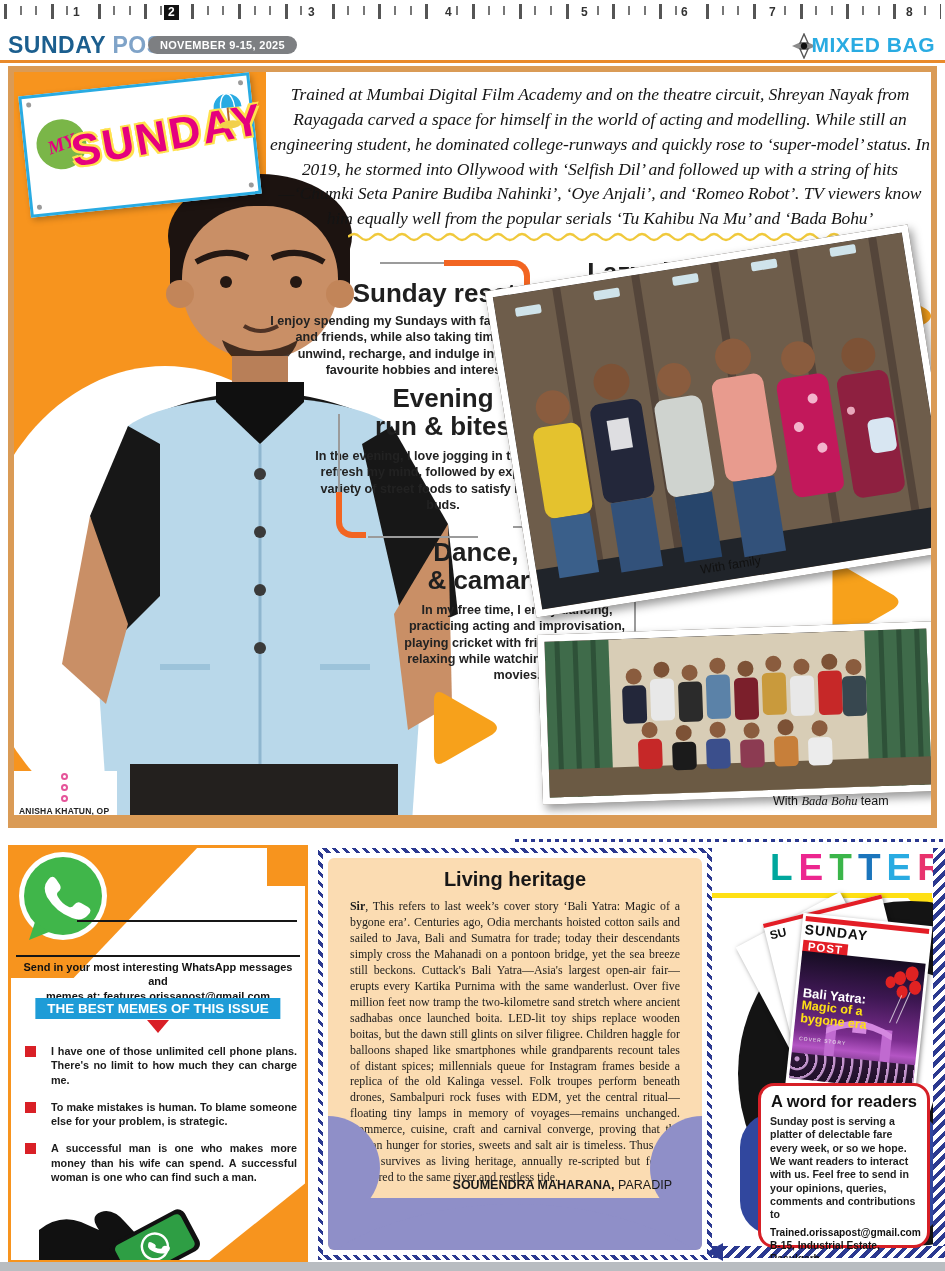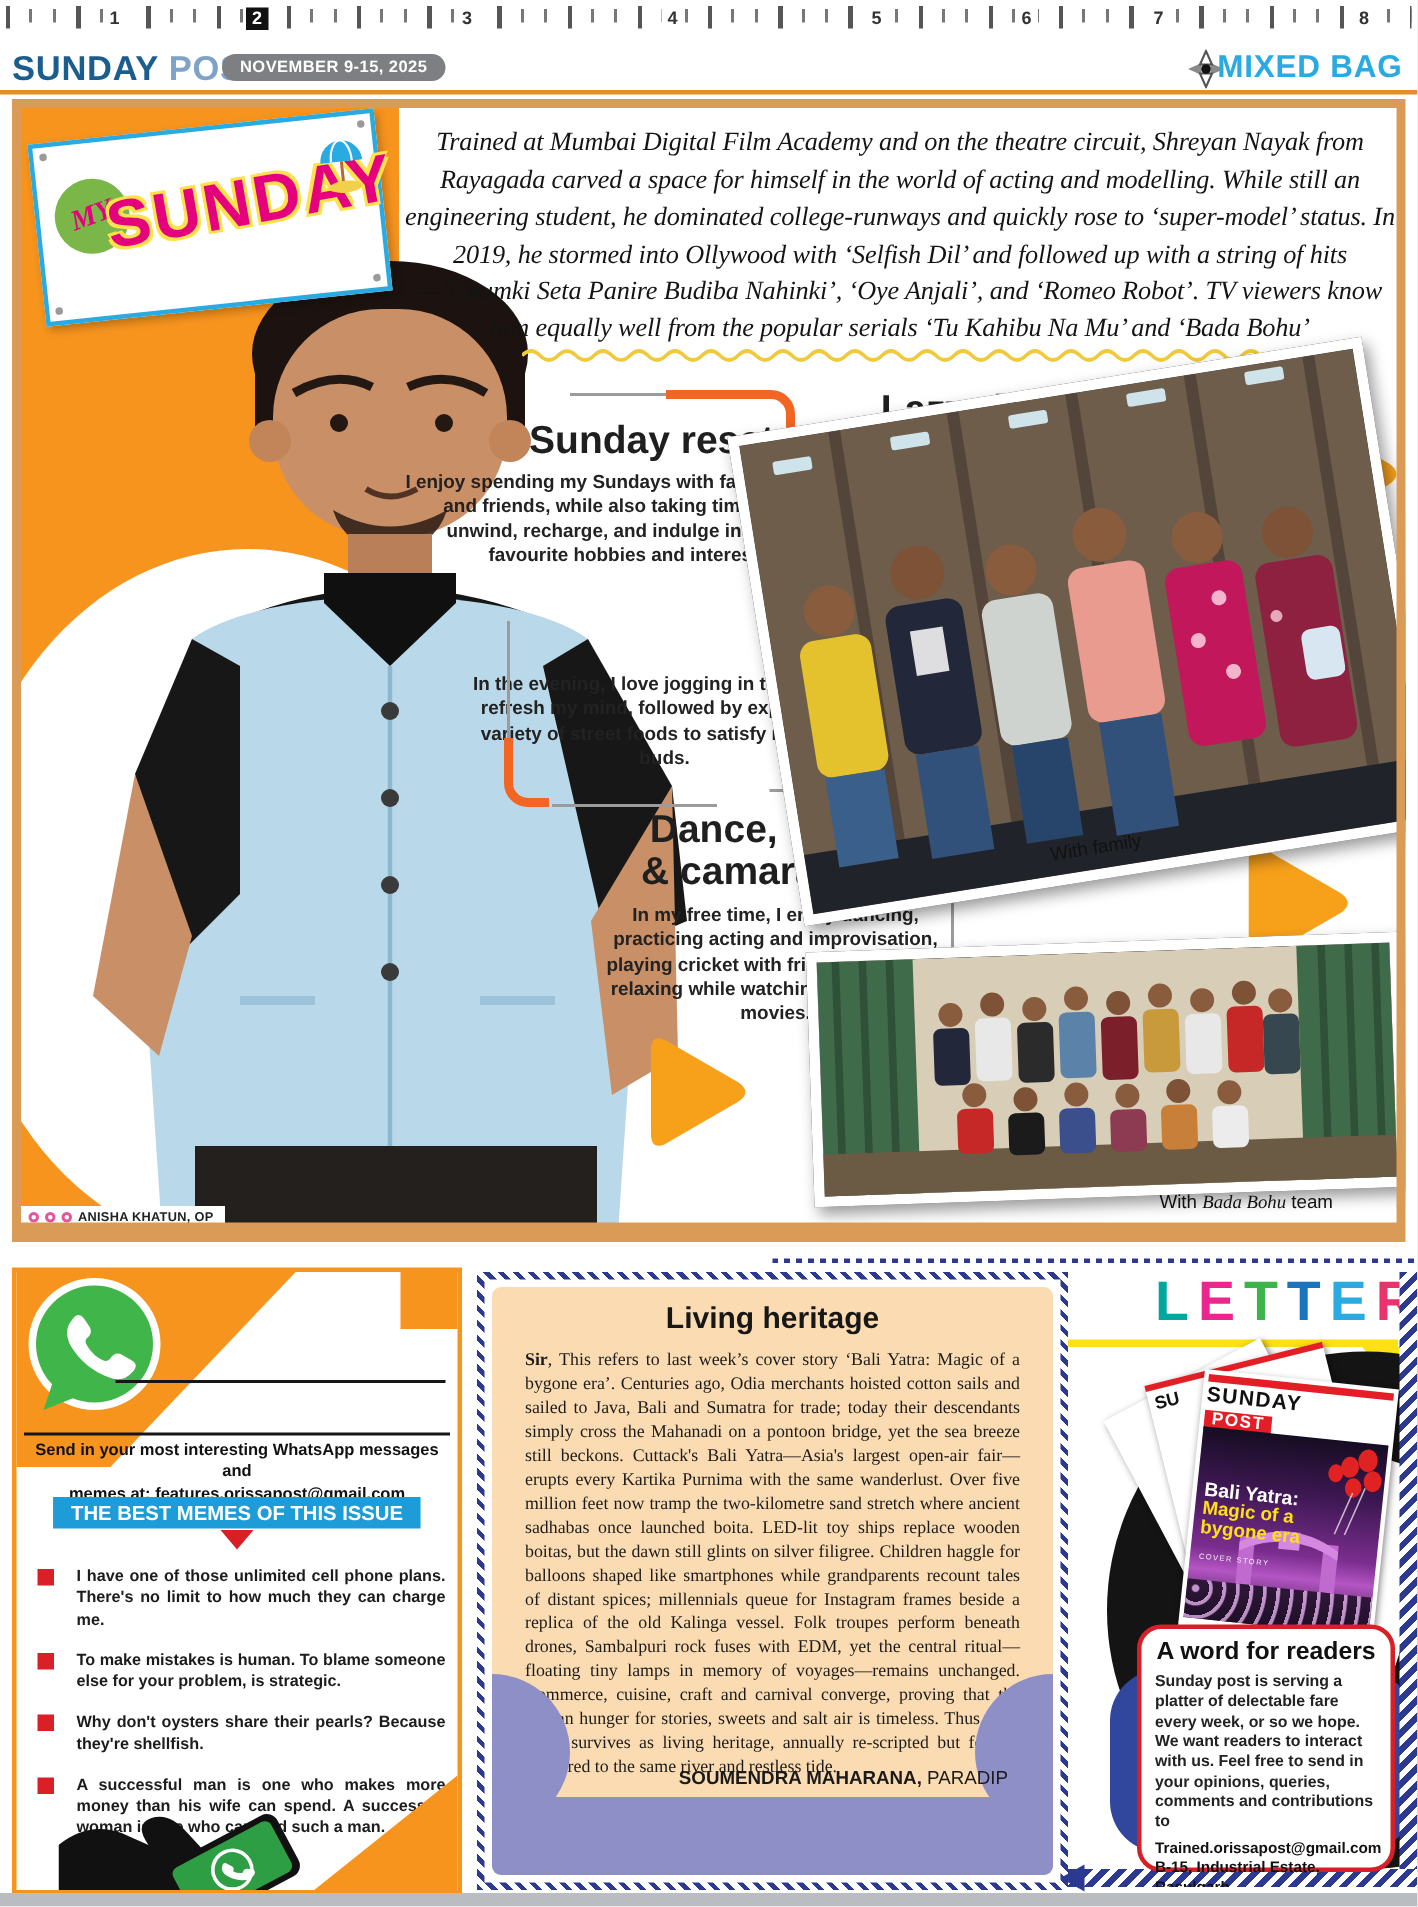--- a/index.html
+++ b/index.html
@@ -78,21 +78,21 @@
   
   .photo { border:7px solid #fff; box-shadow:3px 5px 10px rgba(0,0,0,.4); overflow:hidden; background:#3a332c; }
   #photo1 { left:500px; top:190px; width:428px; height:330px; transform:rotate(-9deg); }
   #photo2 { left:532px; top:562px; width:396px; height:170px; transform:rotate(-2deg); }
   .photo-caption { font-size:12.5px; color:#111; }
   #caption1 { left:692px; top:492px; transform:rotate(-9deg); }
   #caption2 { left:765px; top:728px; }
   #caption2 i { font-family:"Liberation Serif", serif; }
 
   
-  #credit { left:6px; bottom:10px; background:#fff; padding:2px 8px 2px 5px; display:flex; align-items:center; gap:4px; }
+  #credit { left:6px; bottom:10px; background:#fff; padding:2px 8px 2px 5px; display:flex; align-items:center; gap:4px;flex-direction:column; }
   #credit span.txt { font-size:8.5px; font-weight:bold; color:#222; letter-spacing:.2px; }
   .camdot { width:7px; height:7px; border-radius:50%; border:2px solid #e5559a; display:inline-block; }
 
   
   #dotted-top { left:515px; top:839px; width:430px; height:3px;
     background:repeating-linear-gradient(90deg,#2b3990 0 4px,transparent 4px 8px); }
 
   
   #wa-box { left:8px; top:845px; width:300px; height:418px; background:#fff;
     border:3px solid #f7941e; overflow:hidden; }
@@ -283,20 +283,22 @@
 
     <div class="abs sec-title" id="sec1-title">Sunday reset</div>
     <div class="abs sec-body" id="sec1-body">I enjoy spending my Sundays with family and friends, while also taking time to unwind, recharge, and indulge in my favourite hobbies and interests.</div>
     <div class="abs thin" style="left:372px;top:196px;width:66px;height:2px"></div>
     <div class="abs corner-tr" style="left:436px;top:194px;width:86px;height:56px"></div>
     <div class="abs thin" style="left:514px;top:250px;width:2px;height:22px"></div>
 
     <div class="abs sec-title" id="sec2-title">Lazy-day bliss</div>
     <div class="abs sec-body" id="sec2-body">Stress-free Sundays are my favorite—waking up late, slowing down the pace, and enjoying a peaceful day filled with relaxation, comfort, and time for myself.</div>
 
+    <div class="abs sec-title" id="sec3-title">Evening
+run &amp; bites</div>
     <div class="abs sec-body" id="sec3-body">In the evening, I love jogging in the park to refresh my mind, followed by exploring a variety of street foods to satisfy my taste buds.</div>
     <div class="abs thin" style="left:330px;top:348px;width:2px;height:80px"></div>
     <div class="abs corner-bl" style="left:328px;top:426px;width:30px;height:46px"></div>
     <div class="abs thin" style="left:360px;top:470px;width:110px;height:2px"></div>
 
     <div class="abs sec-title" id="sec4-title">Dance, movie
 &amp; camaraderie</div>
     <div class="abs sec-body" id="sec4-body">In my free time, I enjoy dancing, practicing acting and improvisation, playing cricket with friends, or simply relaxing while watching my favourite movies.</div>
     <div class="abs thin" style="left:505px;top:460px;width:78px;height:2px"></div>
     <div class="abs corner-tr" style="left:582px;top:458px;width:52px;height:52px"></div>
@@ -436,21 +438,20 @@
     <div class="warule" style="left:66px; top:72px; right:8px;"></div>
     <div class="warule" style="left:5px; top:107px; right:5px;"></div>
     <div id="wa-invite">Send in your most interesting WhatsApp messages and
 memes at: features.orissapost@gmail.com
 And we will publish the best ones</div>
     <div id="wa-memes-banner">THE BEST MEMES OF THIS ISSUE</div>
     <div id="wa-tri"></div>
     <div id="meme-list">
       <div class="meme"><span class="bullet"></span><span>I have one of those unlimited cell phone plans. There's no limit to how much they can charge me.</span></div>
       <div class="meme"><span class="bullet"></span><span>To make mistakes is human. To blame someone else for your problem, is strategic.</span></div>
-      <div class="meme"><span class="bullet"></span><span>Why don't oysters share their pearls? Because they're shellfish.</span></div>
       <div class="meme"><span class="bullet"></span><span>A successful man is one who makes more money than his wife can spend. A successful woman is one who can find such a man.</span></div>
     </div>
     <div id="wa-hand">
       <svg width="200" height="70" viewBox="0 0 200 70">
         <path d="M0,70 L0,34 Q20,18 42,26 L60,34 Q50,20 62,16 Q74,12 86,26 L110,52 L96,70 Z" fill="#111"></path>
         <g transform="rotate(-28 110 48)">
           <rect x="72" y="30" width="84" height="46" rx="8" fill="#111"></rect>
           <rect x="77" y="34" width="74" height="38" rx="5" fill="#2e9e44"></rect>
           <circle cx="114" cy="53" r="13" fill="none" stroke="#fff" stroke-width="2.4"></circle>
           <path d="M106,62 l-4,7 l9,-4 Z" fill="#fff"></path>

